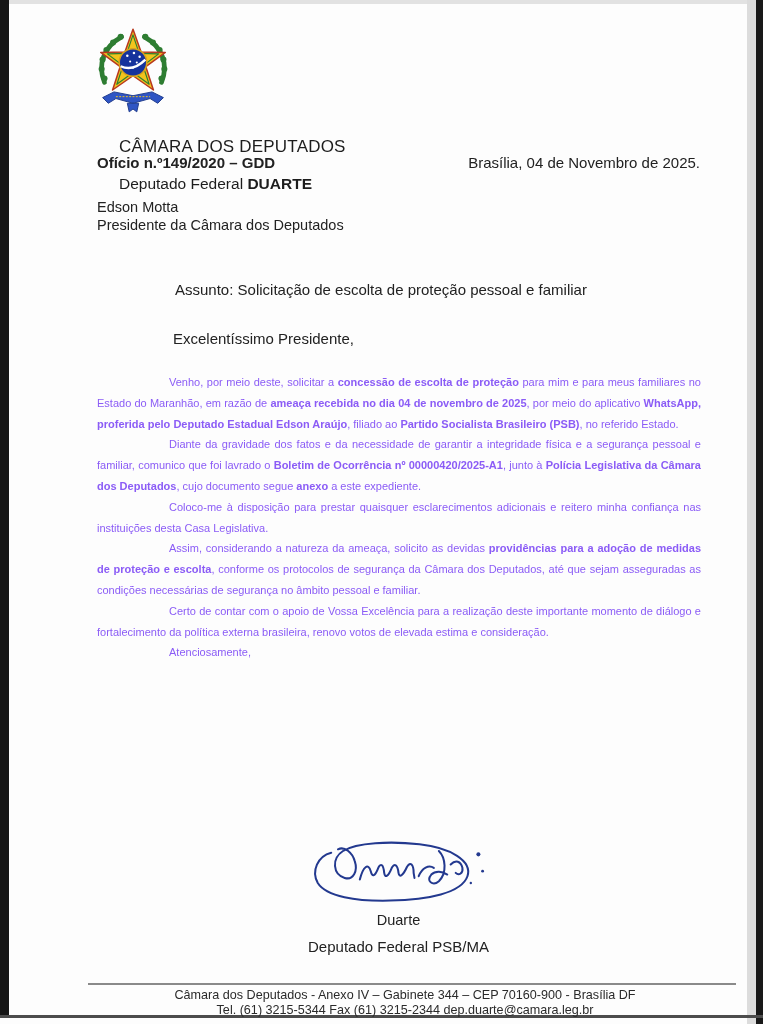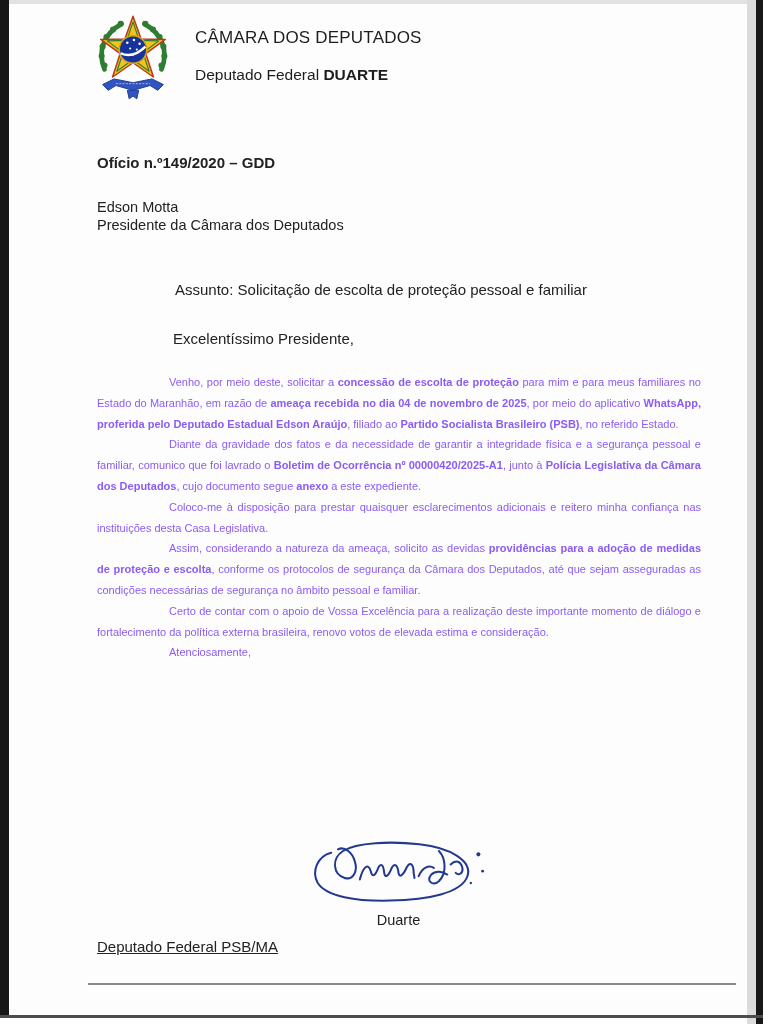--- a/index.html
+++ b/index.html
@@ -12,21 +12,21 @@
     color: #222;
     overflow: hidden;
   }
   
   .edge-top    { position: absolute; top: 0; left: 0; width: 763px; height: 4px; background: #e2e2e2; }
   .edge-left   { position: absolute; top: 0; left: 0; width: 9px; height: 1016px; background: #161616; }
   .edge-right-gray  { position: absolute; top: 0; left: 747px; width: 9px; height: 1024px; background: #dcdcdc; }
   .edge-right-black { position: absolute; top: 0; left: 756px; width: 7px; height: 1024px; background: #181818; }
   .edge-bottom-line { position: absolute; top: 1015px; left: 0; width: 763px; height: 3px; background: #4c4c4c; }
 
-  .letterhead { position: absolute; top: 10px; left: 95px; display: flex; }
+  .letterhead { position: absolute; top: 23px; left: 95px; display: flex; flex-direction: column; }
   .crest { width: 76px; height: 96px; }
   .letterhead-text { margin-left: 24px; padding-top: 18px; }
   .org-name { font-size: 17px; letter-spacing: 0.2px; color: #1d1d1d; }
   .dep-line { font-size: 15.5px; margin-top: 18px; color: #1d1d1d; }
   .dep-line b { font-weight: 700; }
 
   .ref-row { position: absolute; top: 154px; left: 97px; width: 603px;
              display: flex; justify-content: space-between; font-size: 15px; }
   .ref { font-weight: 700; }
   .date { font-weight: 400; }
@@ -38,21 +38,21 @@
 
   .body-text { position: absolute; top: 372px; left: 97px; width: 604px;
                font-size: 11px; line-height: 20.8px; text-align: justify; color: #8b5cf6; }
   .body-text p { text-indent: 72px; }
   .body-text p b, .body-text p span.b { font-weight: 700; }
   .closing { text-indent: 72px; }
 
   .signature-block { position: absolute; top: 822px; left: 97px; width: 603px; text-align: center; }
   .signature-svg { width: 185px; height: 95px; display: inline-block; }
   .sig-name { position: absolute; top: 912px; left: 97px; width: 603px; text-align: center; font-size: 14.5px; }
-  .sig-role { position: absolute; top: 938px; left: 97px; width: 603px; font-size: 15px; text-decoration: underline; }
+  .sig-role { position: absolute; top: 938px; left: 97px; width: 603px; text-align: center; font-size: 15px; }
 
   .footer-sep { position: absolute; top: 983px; left: 88px; width: 648px; height: 2px; background: #8a8a8a; }
   .footer { position: absolute; top: 988px; left: 75px; width: 660px; text-align: center;
             font-size: 12.6px; line-height: 14.5px; color: #2a2a2a; }
 </style>
 </head>
 <body>
 
 <div class="edge-top"></div>
 <div class="edge-left"></div>
@@ -95,20 +95,21 @@
     <path d="M22 77 L58 77" stroke="#f2c41d" stroke-width="1" stroke-dasharray="2 1.5"></path>
   </svg>
   <div class="letterhead-text">
     <div class="org-name">CÂMARA DOS DEPUTADOS</div>
     <div class="dep-line"><span>Deputado Federal </span><b>DUARTE</b></div>
   </div>
 </div>
 
 <div class="ref-row">
   <span class="ref">Ofício n.º149/2020 – GDD</span>
+  <span class="date">Brasília, 04 de Novembro de 2025.</span>
 </div>
 
 <div class="recipient">
   <div>Edson Motta</div>
   <div>Presidente da Câmara dos Deputados</div>
 </div>
 
 <div class="subject">Assunto: Solicitação de escolta de proteção pessoal e familiar</div>
 
 <div class="salutation">Excelentíssimo Presidente,</div>
@@ -136,13 +137,15 @@
       <circle cx="210" cy="52" r="1.7"></circle>
       <circle cx="196" cy="66" r="1.4"></circle>
     </g>
   </svg>
 </div>
 <div class="sig-name">Duarte</div>
 <div class="sig-role">Deputado Federal PSB/MA</div>
 
 <div class="footer-sep"></div>
 <div class="footer">
+  <div>Câmara dos Deputados - Anexo IV – Gabinete 344 – CEP 70160-900 - Brasília DF</div>
+  <div>Tel. (61) 3215-5344 Fax (61) 3215-2344 dep.duarte@camara.leg.br</div>
 </div>
 
 </body></html>

